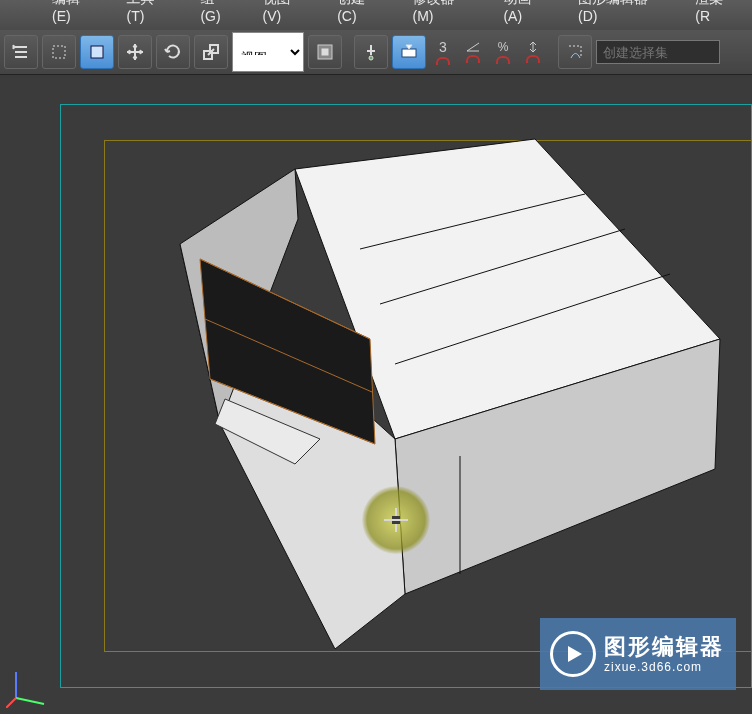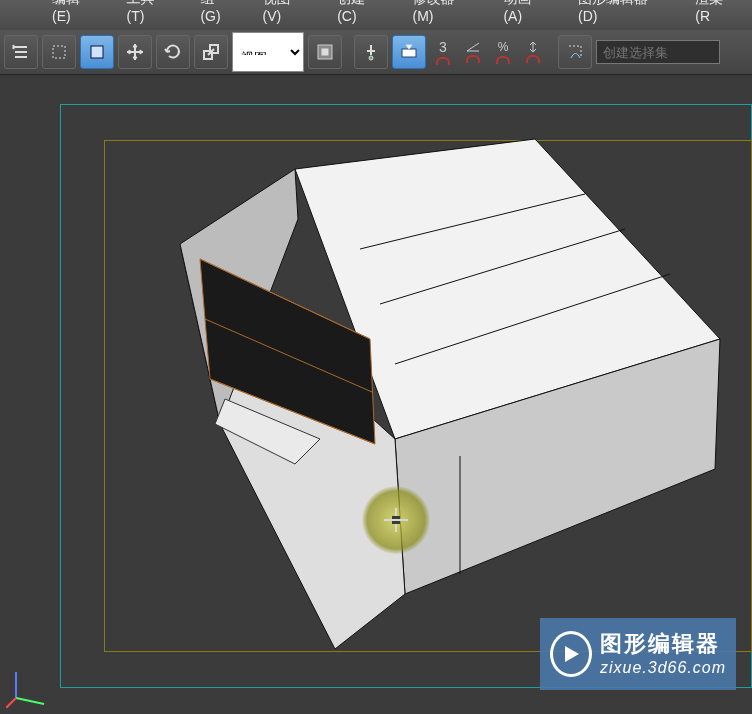--- a/index.html
+++ b/index.html
@@ -205,21 +205,21 @@
     border-style: solid;
     border-width: 8px 0 8px 14px;
     border-color: transparent transparent transparent #fff;
     margin-left: 3px;
   }
   .watermark .txt {
     display: flex; flex-direction: column;
     line-height: 1.2;
   }
   .watermark .big { font-size: 22px; font-weight: 600; letter-spacing: 2px; }
-  .watermark .small { font-size: 16px; letter-spacing: 1px; font-style: italic; }
+  .watermark .small { font-size: 12px; letter-spacing: 1px; }
 
   
   .model {
     position: absolute;
     inset: 0;
     pointer-events: none;
   }
 </style>
 </head>
 <body>

